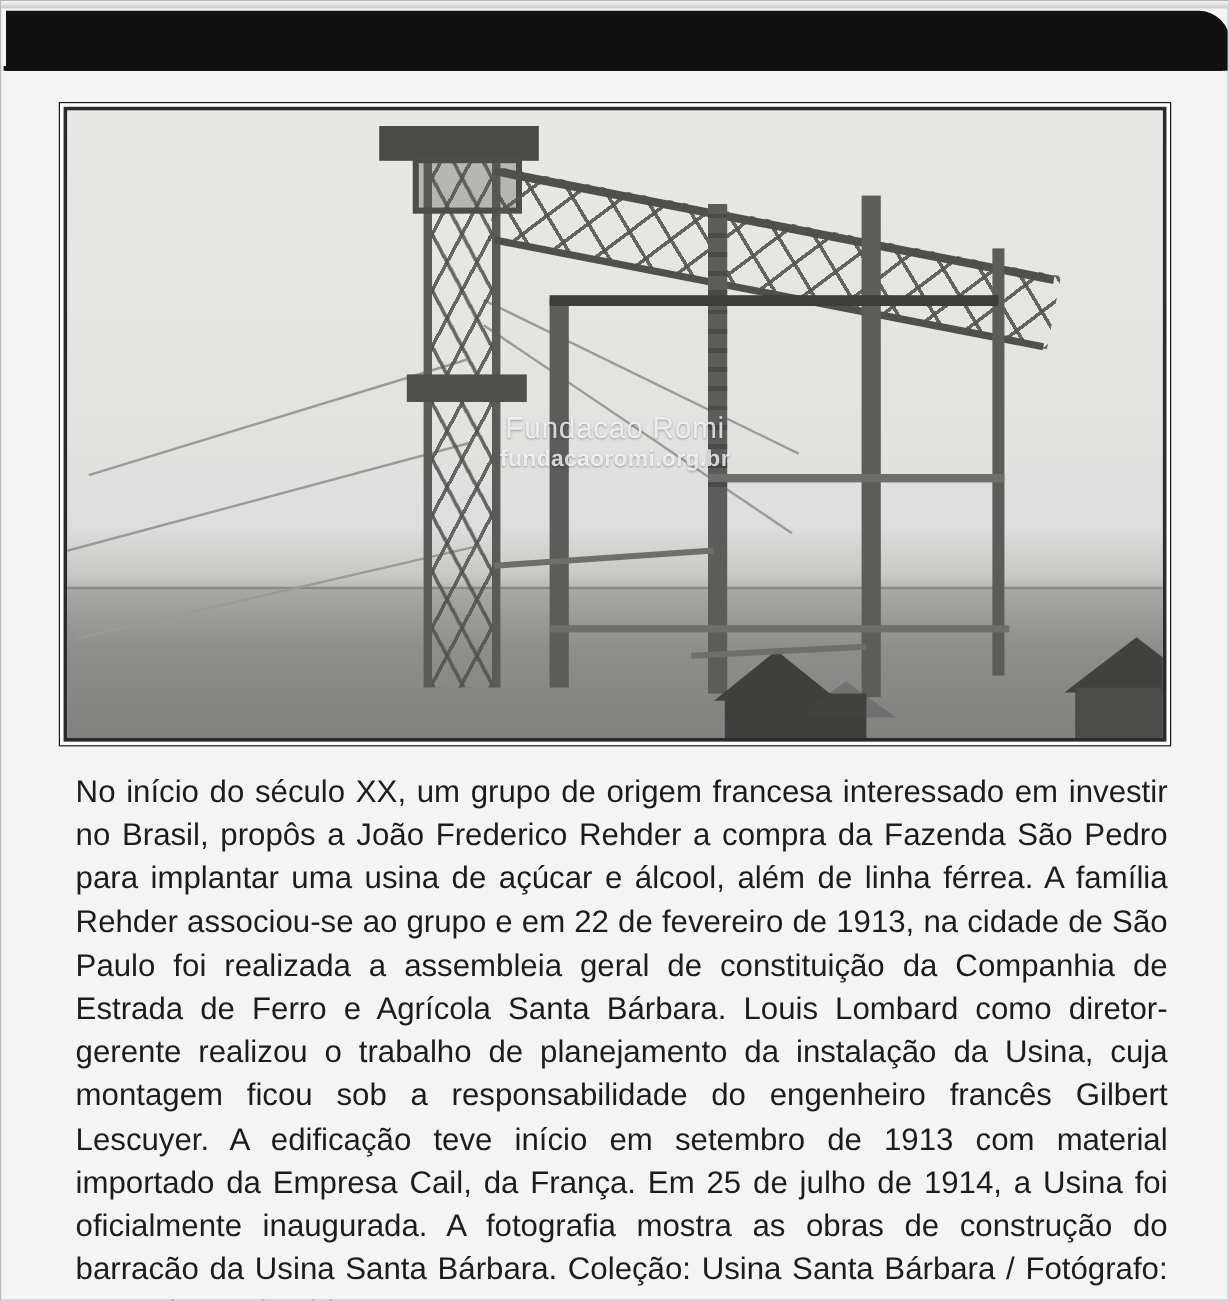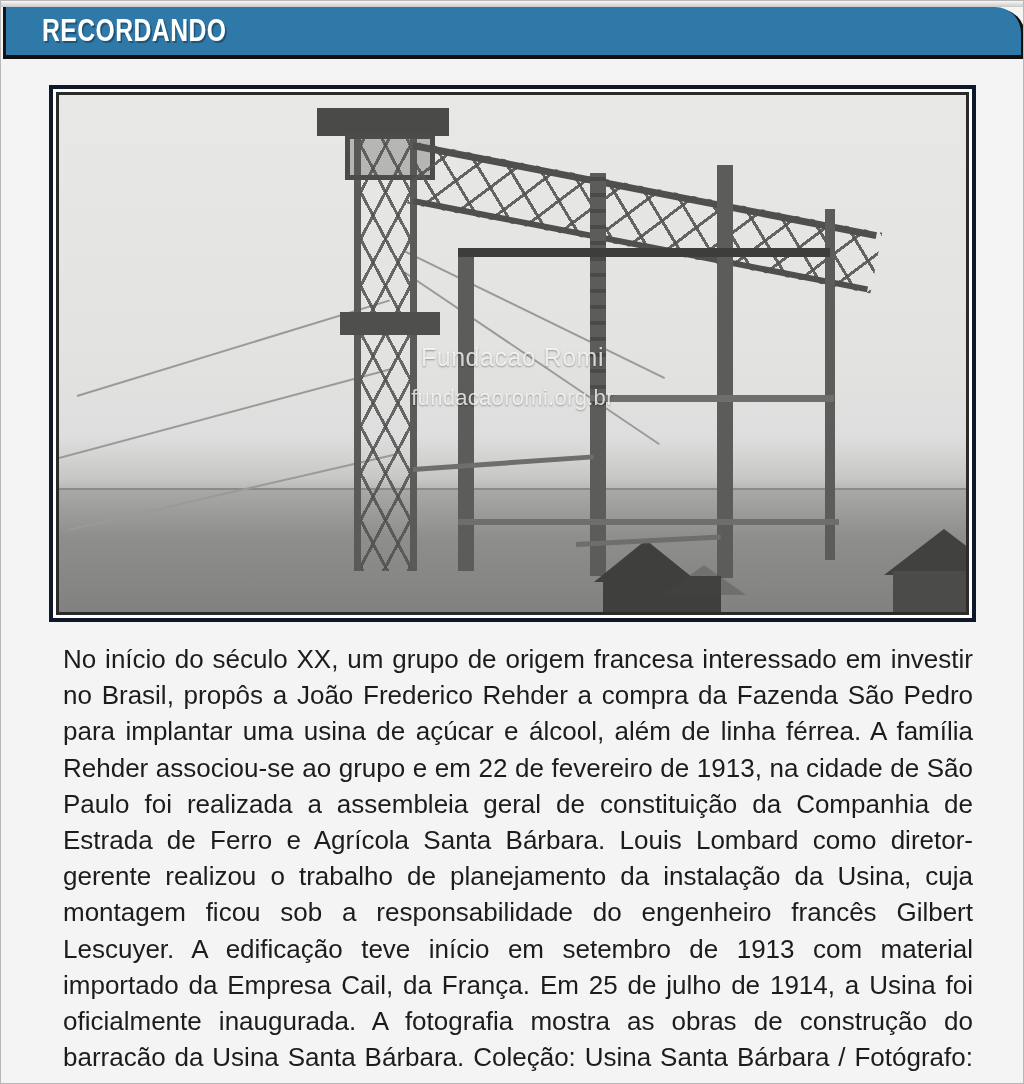--- a/index.html
+++ b/index.html
@@ -74,21 +74,21 @@
   }
 
   
   .photo-frame {
     position: absolute;
     left: 48px;
     top: 84px;
     width: 927px;
     height: 537px;
     box-sizing: border-box;
-    border: 4px solid #0f172a;
+    border: 1px solid #0f172a;
     padding: 3px;
     background: #ffffff;
   }
   .photo-inner {
     position: relative;
     width: 100%;
     height: 100%;
     box-sizing: border-box;
     border: 3px solid #2b2b2b;
     overflow: hidden;
@@ -212,21 +212,21 @@
     position: absolute;
     left: 0; right: 0;
     top: 48%;
     text-align: center;
     color: rgba(255,255,255,0.78);
     text-shadow: 0 1px 2px rgba(0,0,0,0.35);
     font-family: "Liberation Sans", sans-serif;
     pointer-events: none;
   }
   .watermark .wm1 { font-size: 25px; display:block; letter-spacing: 0.5px; }
-  .watermark .wm2 { font-size: 22px; display:block; margin-top: 13px; letter-spacing: 0.3px; }
+  .watermark .wm2 { font-size: 19px; display:block; margin-top: 0; letter-spacing: 0.3px; font-weight: bold; }
 
   
   .body-text {
     position: absolute;
     left: 62px;
     top: 640px;
     width: 910px;
     font-family: "Liberation Sans", sans-serif;
     font-size: 26px;
     line-height: 36.2px;
@@ -246,23 +246,20 @@
   }
 </style>
 </head>
 <body>
 
 <div class="page">
 
   <div class="banner-wrap">
     <div class="banner-topstrip"></div>
     <div class="banner-shadow"></div>
-    <div class="banner">
-      <div class="banner-title">RECORDANDO</div>
-    </div>
     <div class="banner-underline"></div>
   </div>
 
   <div class="photo-frame">
     <div class="photo-inner">
       <div class="photo-scene"></div>
       <div class="ground"></div>
       <div class="horizon"></div>
 
       <div class="wire" style="left:2%; top:58%; width:36%; transform: rotate(-17deg);"></div>

